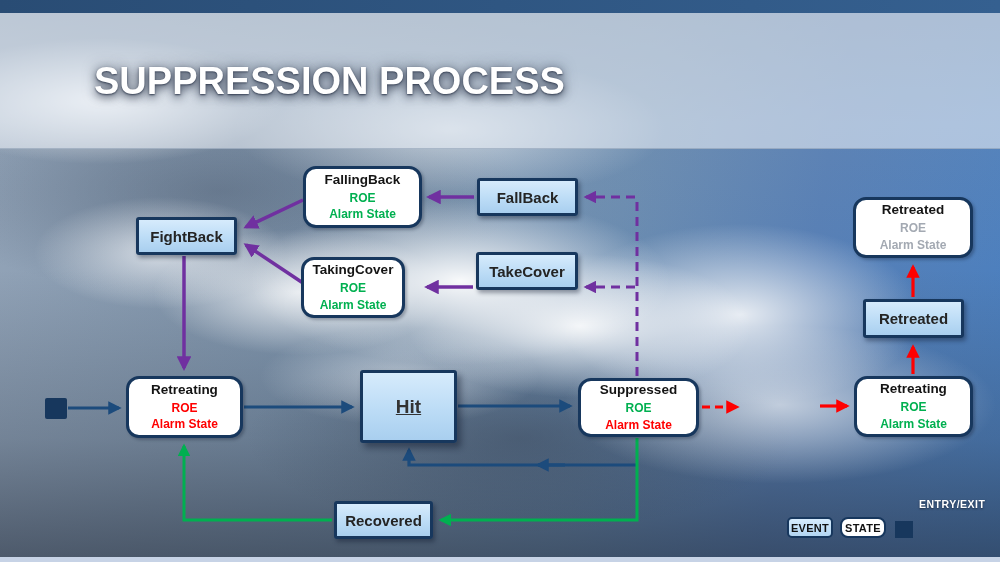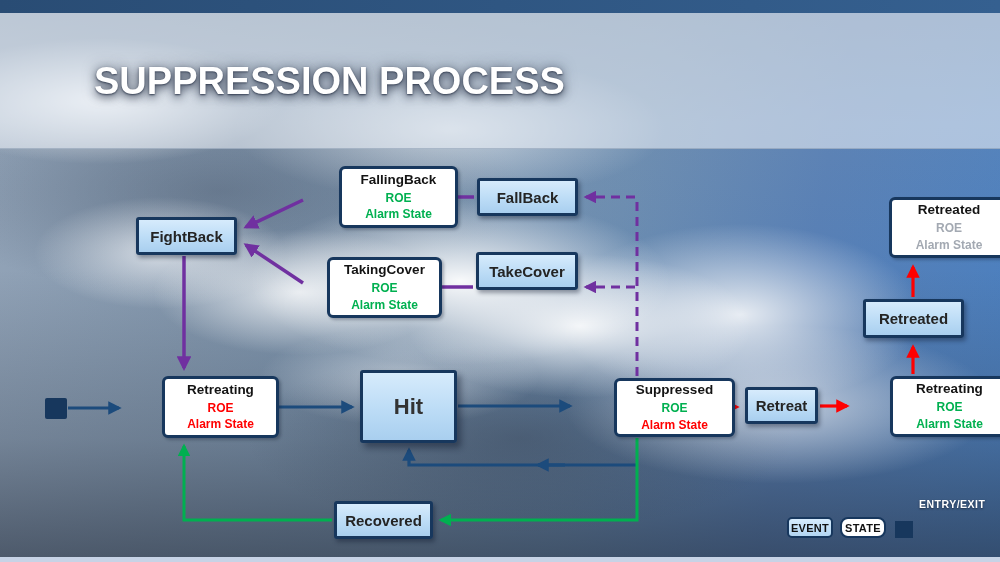--- a/index.html
+++ b/index.html
@@ -32,36 +32,36 @@
   .bottombar{position:absolute;left:0;bottom:0;width:1000px;height:5px;background:#c7d3e6;}
   .page-title{
     position:absolute;left:94px;top:60px;margin:0;
     font-size:38px;font-weight:bold;letter-spacing:0px;color:#ffffff;
     text-shadow:0 1px 2px rgba(45,55,75,.9),0 3px 9px rgba(45,55,75,.8),0 0 14px rgba(45,55,75,.5);
   }
   svg.edges{position:absolute;left:0;top:0;z-index:3;}
   .node{position:absolute;z-index:4;box-sizing:border-box;border:3px solid #17375D;
     display:flex;flex-direction:column;align-items:center;justify-content:center;
     text-align:center;}
-  .state{background:#ffffff;border-radius:6px;line-height:1.4;
-    box-shadow:2px 2px 3px rgba(15,25,45,.3);margin-left:36px;}
+  .state{background:#ffffff;border-radius:13px;line-height:1.4;
+    box-shadow:2px 2px 3px rgba(15,25,45,.3);}
   .state .ttl{font-size:13.5px;font-weight:bold;color:#141414;}
   .state .sub{font-size:12px;font-weight:bold;}
   .event{background:linear-gradient(180deg,#d6ebfc 0%,#bcdcf6 55%,#a9cfef 100%);
     border-radius:3px;font-size:15px;font-weight:bold;color:#242424;
     box-shadow:2px 3px 4px rgba(15,25,45,.4);}
   .t-green{color:#00B050;} .t-red{color:#FF0000;} .t-gray{color:#A3A9B2;}
-  #n-hit{font-size:22px;color:#333;box-shadow:4px 5px 6px rgba(15,25,45,.45);}
+  #n-hit{font-size:19px;color:#333;box-shadow:4px 5px 6px rgba(15,25,45,.45);text-decoration:underline;}
   #entry-square{position:absolute;left:45px;top:398px;width:22px;height:21px;
     background:#17375D;border-radius:2px;z-index:4;}
   
   #n-combatready{left:126px;top:376px;width:117px;height:62px;}
   #n-fightback{left:136px;top:217px;width:101px;height:38px;}
   #n-fallingback{left:303px;top:166px;width:119px;height:62px;}
-  #n-takingcover{left:291px;top:257px;width:115px;height:61px;text-align:right;}
+  #n-takingcover{left:301px;top:257px;width:104px;height:61px;text-align:right;}
   #n-fallback{left:477px;top:178px;width:101px;height:38px;}
   #n-takecover{left:476px;top:252px;width:102px;height:38px;}
   #n-hit{left:360px;top:370px;width:97px;height:73px;}
   #n-suppressed{left:578px;top:378px;width:121px;height:59px;}
   #n-retreat{left:745px;top:387px;width:73px;height:37px;}
   #n-retreating{left:854px;top:376px;width:119px;height:61px;}
   #n-retreated-event{left:863px;top:299px;width:101px;height:39px;}
   #n-retreated-state{left:853px;top:197px;width:120px;height:61px;}
   #n-recovered{left:334px;top:501px;width:99px;height:38px;}
   
@@ -163,23 +163,20 @@
   <div class="node event" id="n-hit">
     <span>Hit</span>
   </div>
 
   <div class="node state" id="n-suppressed">
     <div class="ttl">Suppressed</div>
     <div class="sub t-green">ROE</div>
     <div class="sub t-red">Alarm State</div>
   </div>
 
-  <div class="node event" id="n-retreat">
-    <span>Retreat</span>
-  </div>
 
   <div class="node state" id="n-retreating">
     <div class="ttl">Retreating</div>
     <div class="sub t-green">ROE</div>
     <div class="sub t-green">Alarm State</div>
   </div>
 
   <div class="node event" id="n-retreated-event">
     <span>Retreated</span>
   </div>

